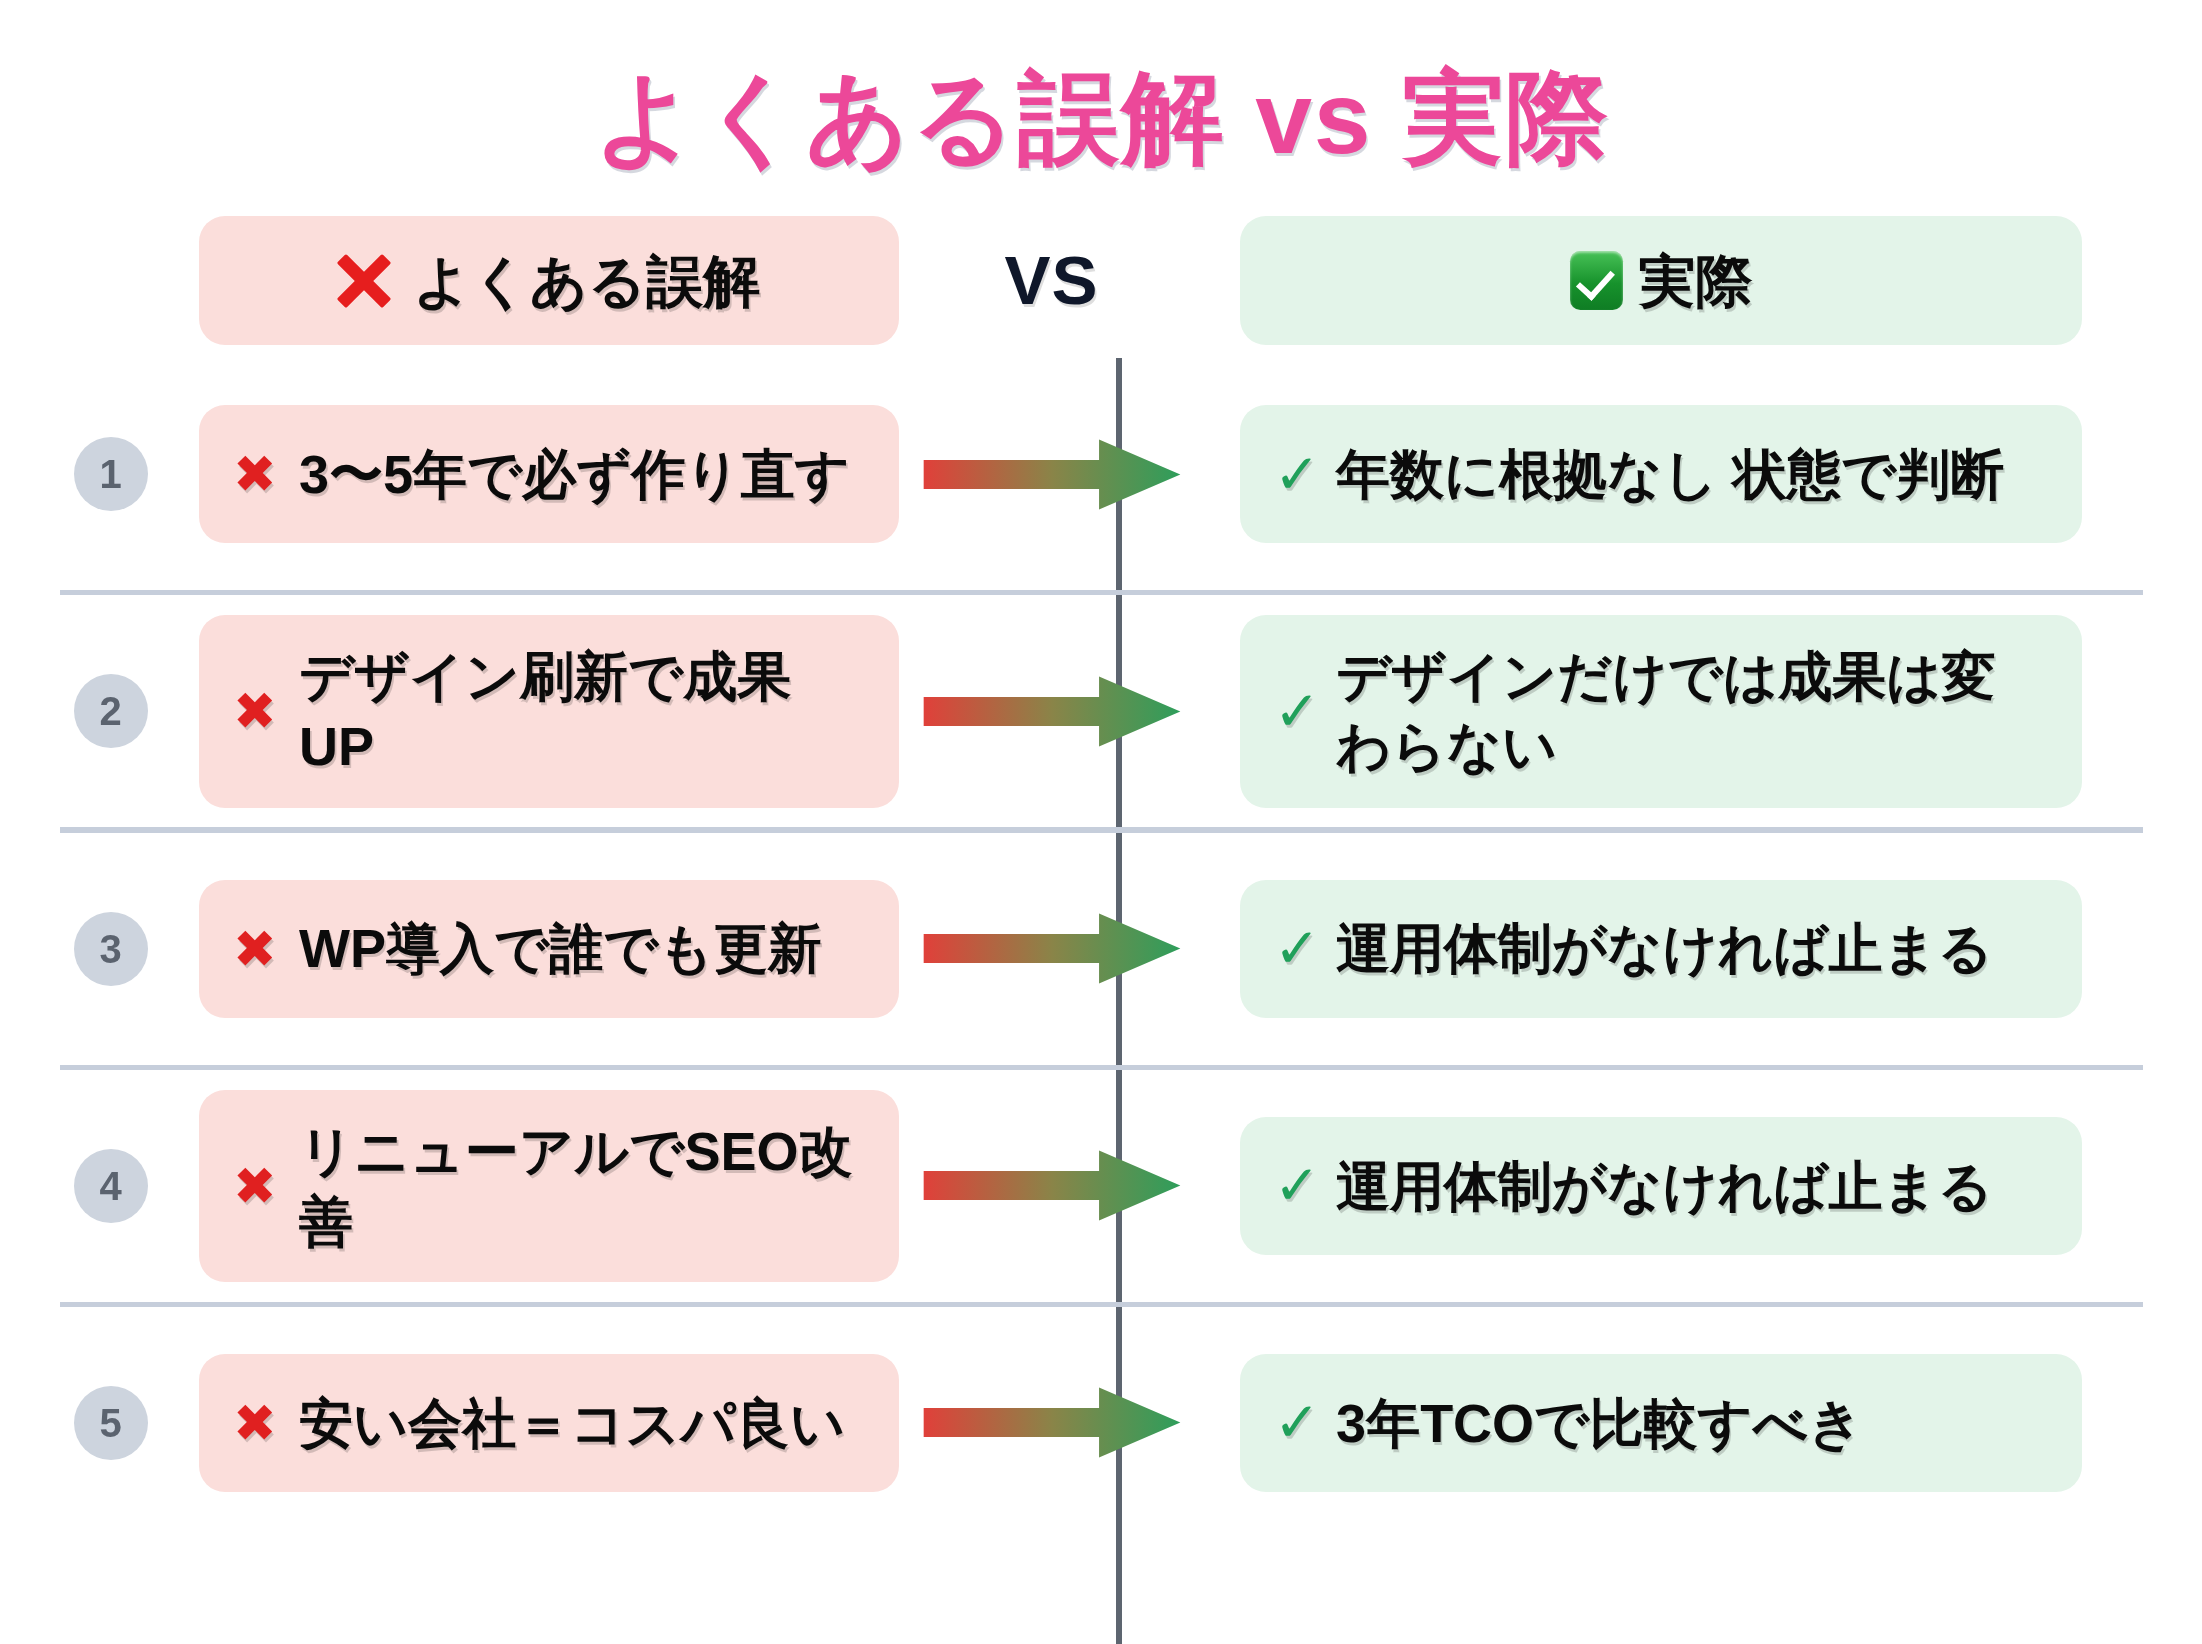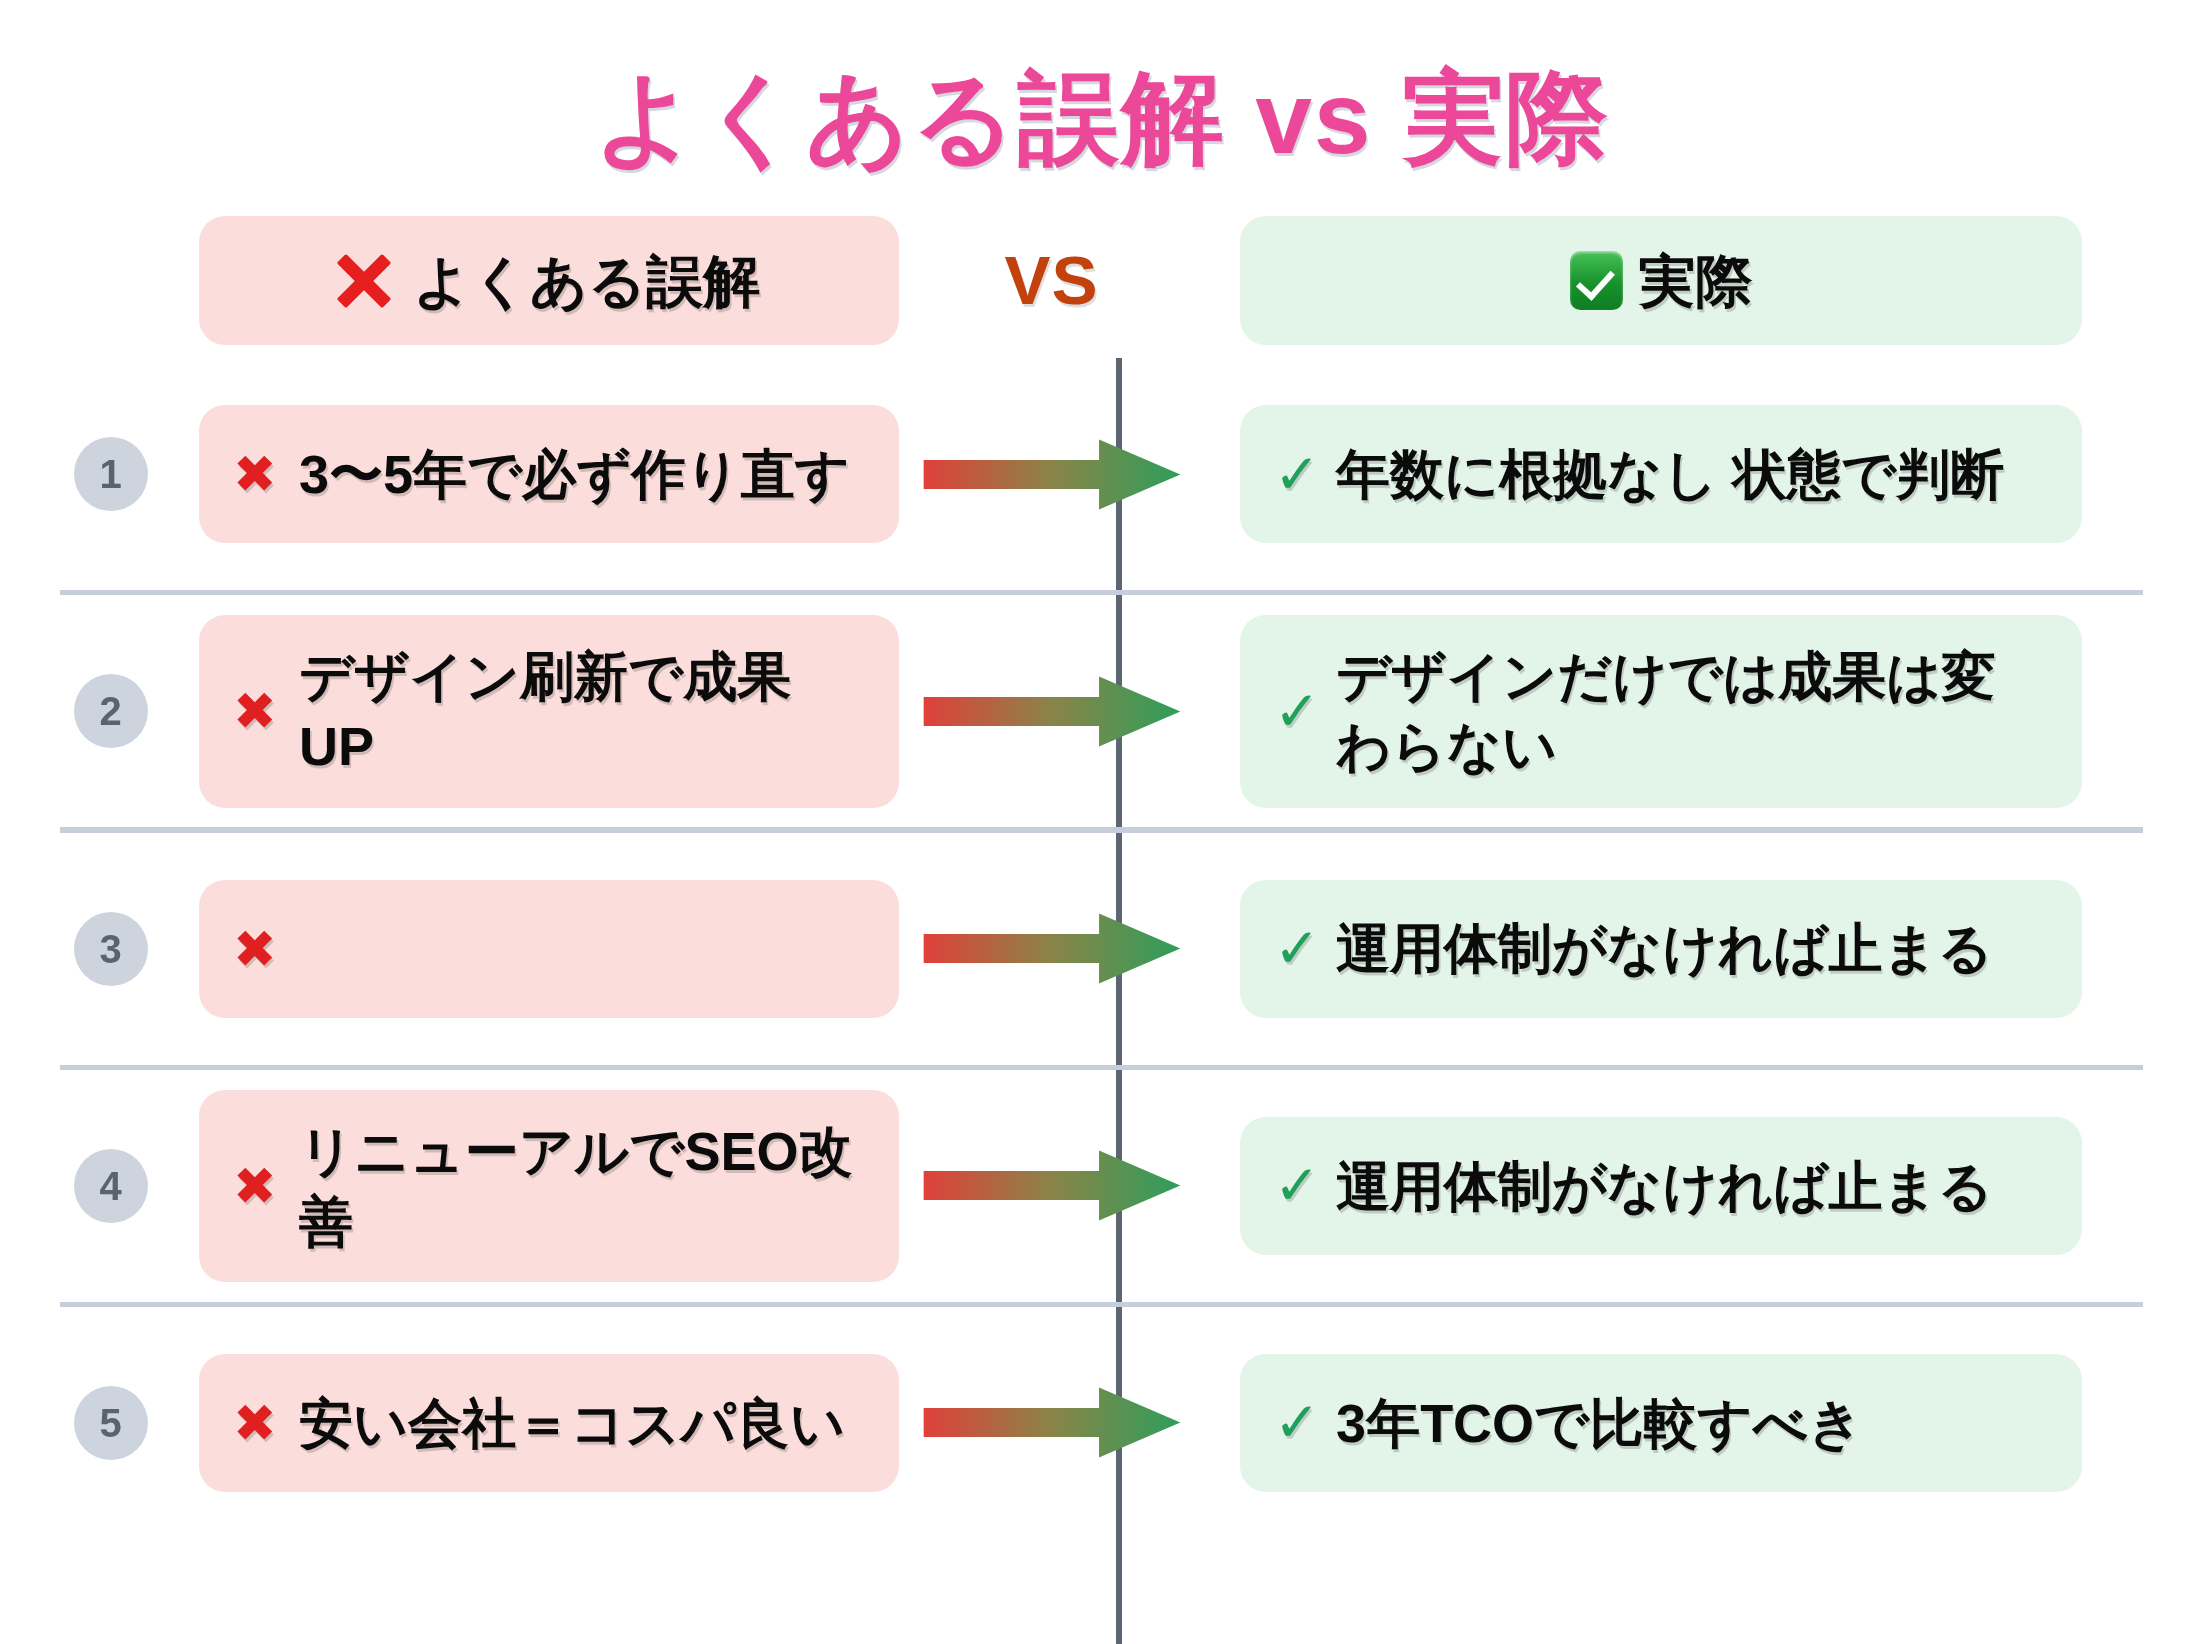--- a/index.html
+++ b/index.html
@@ -165,21 +165,21 @@
     align-items: center;
     justify-content: center;
     position: relative;
   }
   .arrow-wrap { position: relative; width: 258px; height: 77px; }
 
   
   .vs-label {
     font-size: 69px;
     font-weight: 700;
-    color: #c2410c;
+    color: #0f172a;
     letter-spacing: 0.9px;
     text-shadow: 1.7px 2.6px 0 rgba(0,0,0,0.13);
   }
 
   
   .hsep {
     position: relative;
     height: 5.2px;
     background: #c6cedb;
     margin: 0 60px;
@@ -278,20 +278,21 @@
 
   <div class="hsep"></div>
 
   <div class="row">
     <div class="numcell">
       <div class="badge">3</div>
     </div>
     <div class="cardcell">
       <div class="card left">
         <span class="mark x">✖</span>
+        <span class="label">WP導入で誰でも更新</span>
       </div>
     </div>
     <div class="arrowcell">
       <div class="arrow-wrap">
         <svg width="258" height="77" viewBox="0 0 300 90" xmlns="http://www.w3.org/2000/svg">
           <path d="M0 28 H205 V4 L300 45 L205 86 V62 H0 Z" fill="url(#g1)"></path>
         </svg>
       </div>
     </div>
     <div class="cardcell">

